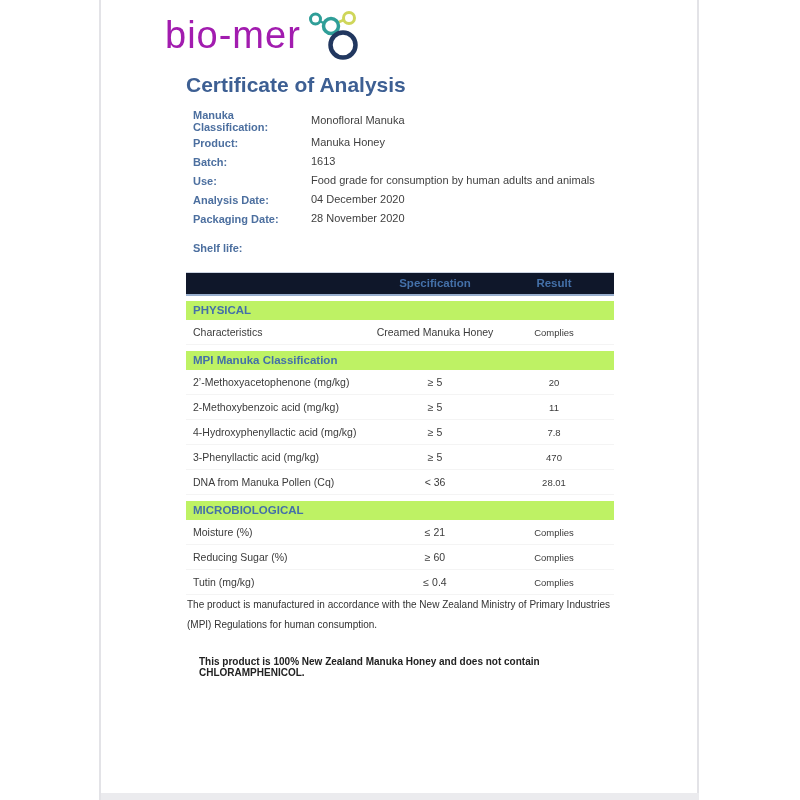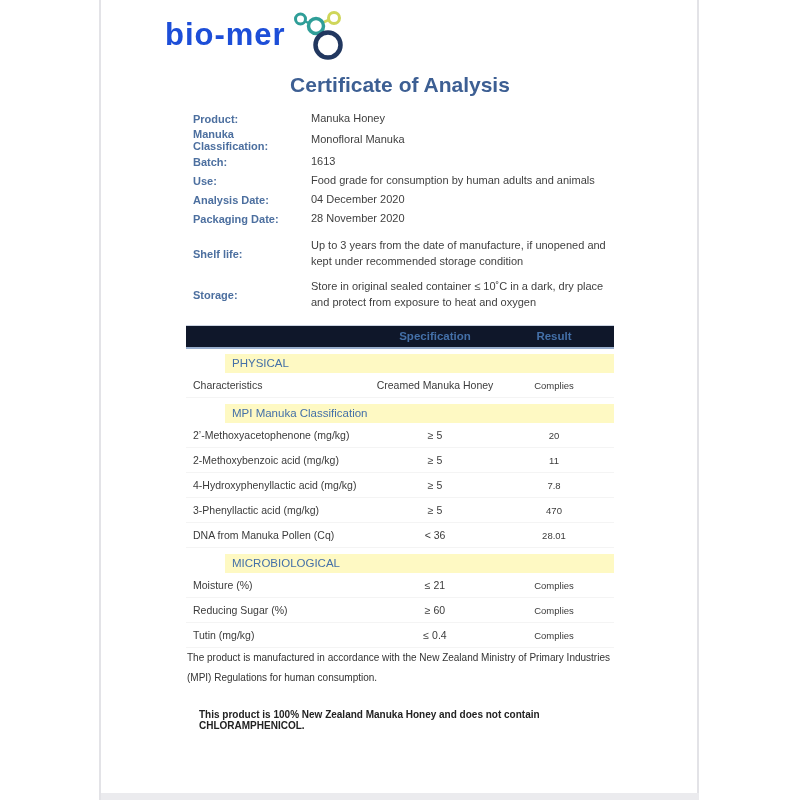--- a/index.html
+++ b/index.html
@@ -7,40 +7,40 @@
     font-family:"Liberation Sans", sans-serif; }
   .scan-edge { position:absolute; top:0; bottom:0; width:2px; background:#e3e3e7; }
   .scan-edge.left { left:99px; }
   .scan-edge.right { left:697px; }
   .scan-bottom { position:absolute; left:101px; right:101px; bottom:0; height:7px; background:#ebebee; }
 
   .doc { position:absolute; left:186px; top:0; width:428px; color:#404040; }
 
   
   .logo { margin:10px 0 0 -21px; display:flex; align-items:flex-start; height:50px; }
-  .logo-text { font-size:31px; font-weight:700; color:#1d4ed8; letter-spacing:1px; line-height:50px; }
+  .logo-text { font-size:38px; font-weight:400; color:#a21caf; letter-spacing:1px; line-height:50px; }
   .logo-mark { width:58px; height:52px; margin-left:4px; }
 
   
-  .title { text-align:center; font-size:21px; font-weight:bold; color:#3d5f93; margin:13px 0 12px 0; }
+  .title { text-align:left; font-size:21px; font-weight:bold; color:#3d5f93; margin:13px 0 12px 0; }
 
   
   .info { padding-left:7px; }
   .info-row { display:grid; grid-template-columns:118px 1fr; align-items:center; min-height:19px; }
   .info-row.tall { margin:10px 0; }
   .info-label { font-size:11px; font-weight:bold; color:#4c6f9f; }
   .info-value { font-size:11px; color:#3f3f3f; line-height:15.5px; }
 
   
   .coa-table { margin-top:15px; }
   .thead { display:grid; grid-template-columns:1fr 118px 120px; background:#0f172a;
     border-top:1px solid #ccd4e2; border-bottom:2px solid #98aecd; padding:4px 0 5px 0; }
   .thead .h { font-size:11.5px; font-weight:bold; color:#4470a8; text-align:center; }
-  .sec-bar { background:#fef9c3; color:#4470a8; font-size:11.5px; font-weight:normal;
-    padding:3px 7px 4px 7px; margin-top:6px;margin-left:39px; }
+  .sec-bar { background:#bef264; color:#4470a8; font-size:11.5px; font-weight:bold;
+    padding:3px 7px 4px 7px; margin-top:6px; }
   .sec-bar.first { margin-top:5px; }
   .trow { display:grid; grid-template-columns:1fr 118px 120px; padding:6px 0;
     border-bottom:1px solid #f4f4f4; align-items:center; }
   .trow .param { font-size:10.5px; color:#3b3b3b; padding-left:7px; }
   .trow .spec { font-size:10.5px; color:#3b3b3b; text-align:center; }
   .trow .result { font-size:9.5px; color:#3b3b3b; text-align:center; }
 
   
   .note { font-size:10px; color:#333333; line-height:20px; padding-left:1px; }
   .statement { font-size:10px; font-weight:bold; color:#222222; margin-top:21px; padding-left:1px;margin-left:12px; }
@@ -64,50 +64,45 @@
       <circle cx="26" cy="16" r="7.5" fill="none" stroke="#2f9e98" stroke-width="3.5"></circle>
       <circle cx="44" cy="8" r="5.5" fill="none" stroke="#cfd65a" stroke-width="3"></circle>
       <circle cx="38" cy="35" r="12.5" fill="none" stroke="#21375f" stroke-width="4.5"></circle>
     </svg>
   </div>
 
   <div class="title">Certificate of Analysis</div>
 
   <div class="info" id="info">
       <div class="info-row">
+        <div class="info-label">Manuka Classification:</div>
+        <div class="info-value">Monofloral Manuka</div>
+      </div>
+      <div class="info-row">
         <div class="info-label">Product:</div>
         <div class="info-value">Manuka Honey</div>
-      </div>
-      <div class="info-row">
-        <div class="info-label">Manuka Classification:</div>
-        <div class="info-value">Monofloral Manuka</div>
       </div>
       <div class="info-row">
         <div class="info-label">Batch:</div>
         <div class="info-value">1613</div>
       </div>
       <div class="info-row">
         <div class="info-label">Use:</div>
         <div class="info-value">Food grade for consumption by human adults and animals</div>
       </div>
       <div class="info-row">
         <div class="info-label">Analysis Date:</div>
         <div class="info-value">04 December 2020</div>
       </div>
       <div class="info-row">
         <div class="info-label">Packaging Date:</div>
         <div class="info-value">28 November 2020</div>
       </div>
       <div class="info-row tall">
         <div class="info-label">Shelf life:</div>
-        <div class="info-value">Up to 3 years from the date of manufacture, if unopened and kept under recommended storage condition</div>
-      </div>
-      <div class="info-row tall">
-        <div class="info-label">Storage:</div>
-        <div class="info-value">Store in original sealed container ≤ 10˚C in a dark, dry place and protect from exposure to heat and oxygen</div>
       </div>
     </div>
 
   <div class="coa-table">
     <div class="thead">
       <div class="h"></div>
       <div class="h">Specification</div>
       <div class="h">Result</div>
     </div>
     <div id="tbody">

